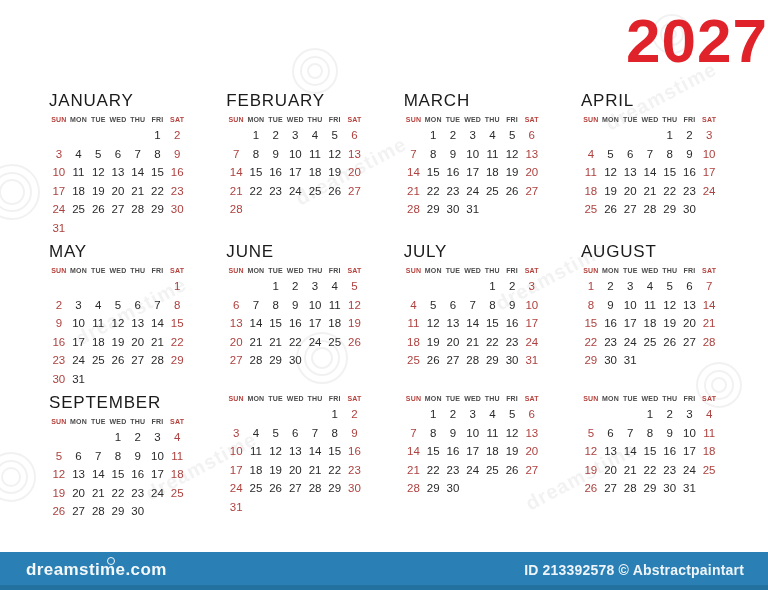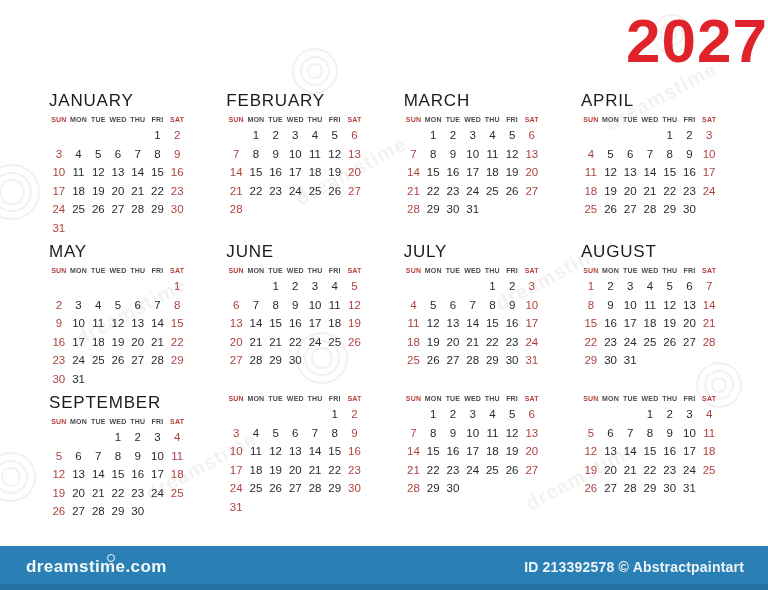--- a/index.html
+++ b/index.html
@@ -55,21 +55,21 @@
   .date-grid{
     display:grid;grid-template-columns:repeat(7,1fr);grid-auto-rows:18.5px;
   }
   .date-grid .cell{
     font-size:11.5px;line-height:18.5px;text-align:center;color:#2a2a2a;
   }
   .date-grid .cell.wk{color:#ad4240;}
 
   
   .footer-bar{
-    position:absolute;left:0;bottom:0;width:100%;height:44px;z-index:3;
+    position:absolute;left:0;bottom:0;width:100%;height:38px;z-index:3;
     background:linear-gradient(to bottom,#2a80b4 0,#2a80b4 86%,#23719f 86%,#23719f 100%);
     display:flex;align-items:center;justify-content:space-between;
     box-sizing:border-box;padding:0 24px 3px 26px;
   }
   .brand{position:relative;color:#f4f8fb;font-size:17px;font-weight:bold;letter-spacing:0.4px;}
   .brand .ring{
     position:absolute;top:-3px;left:81px;width:6px;height:6px;
     border:1px solid #f4f8fb;border-radius:50%;
   }
   .credit{color:#eef4f9;font-size:14px;font-weight:bold;letter-spacing:0.2px;}

